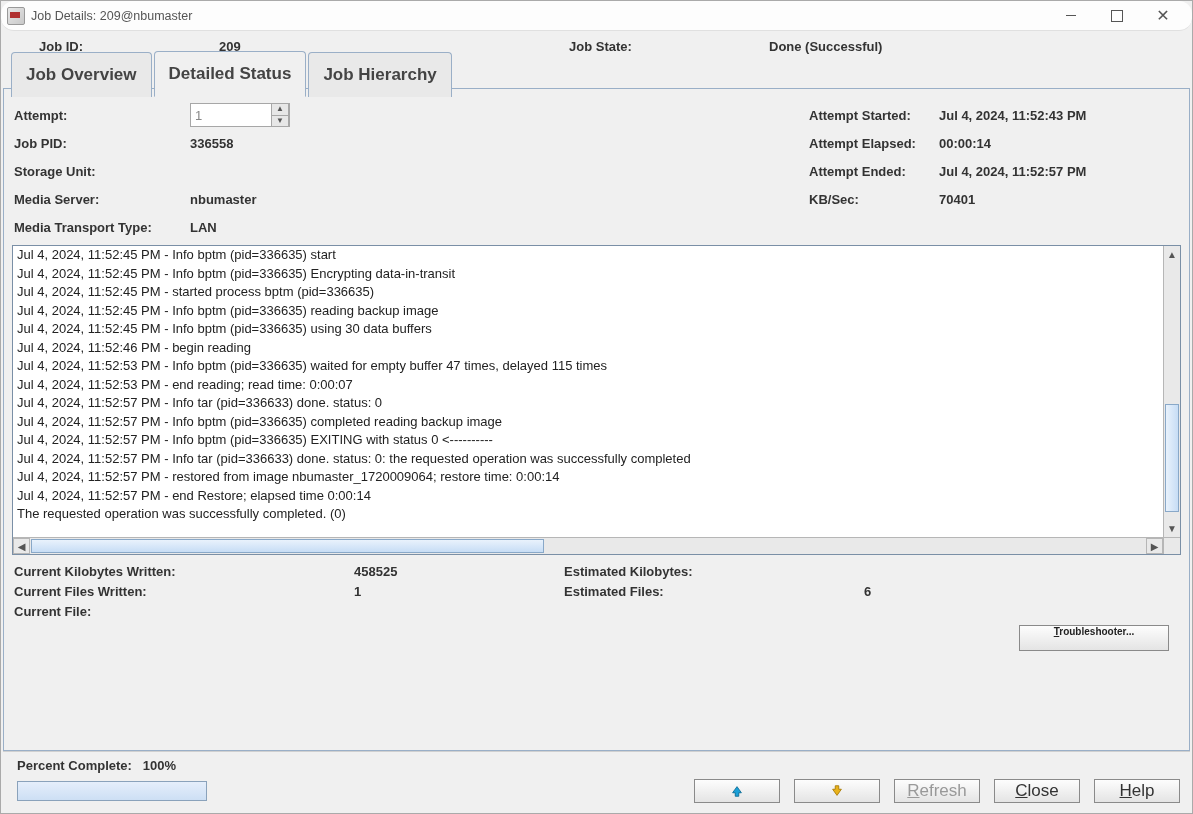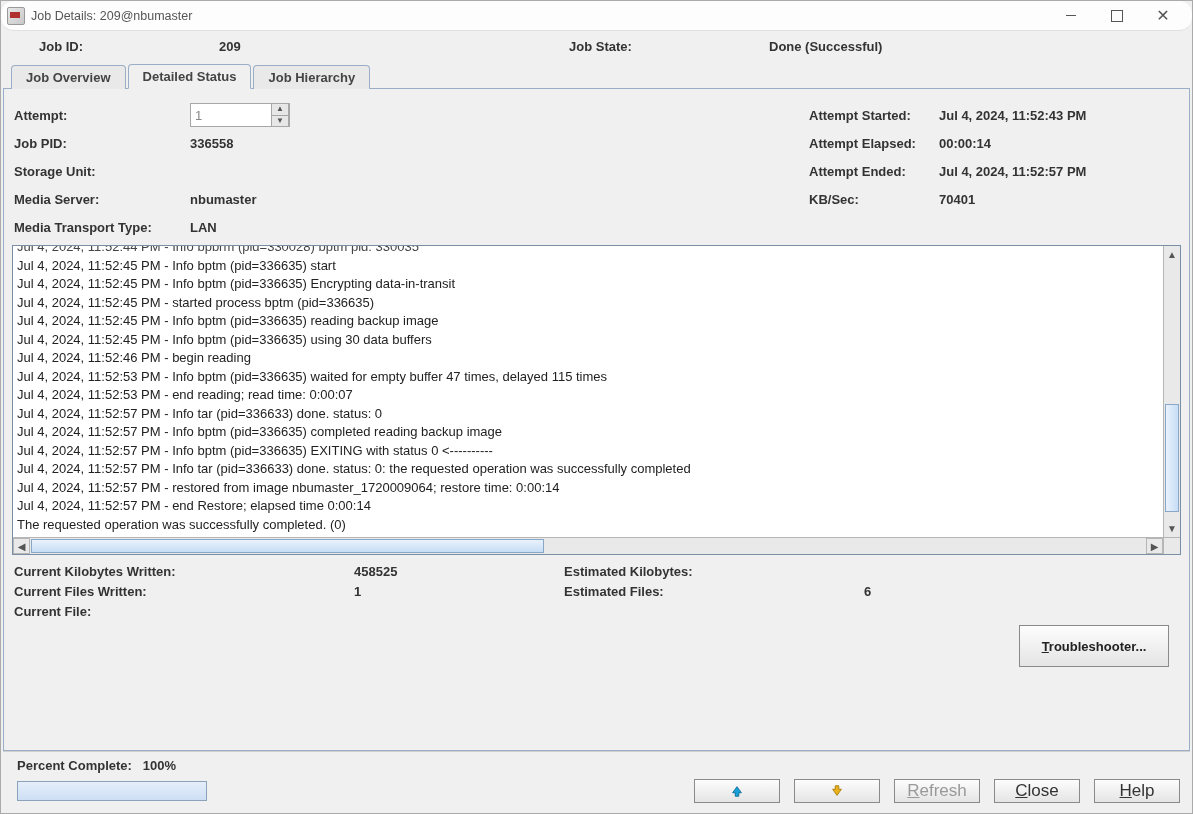--- a/index.html
+++ b/index.html
@@ -68,32 +68,32 @@
   .header-row .col2 { flex:1; }
   .header-row .col2 .lbl { width:200px; }
 
   .tabstrip {
     display:flex;
     align-items:flex-end;
     padding-left:8px;
     height:26px;
   }
   .tab {
-    padding: 4px 14px;
+    padding: 12px 14px;
     background:#e9e9e9;
     border: 1px solid #9aafc7;
     border-bottom: none;
     border-radius: 4px 4px 0 0;
     margin-right: 2px;
     font-weight:bold;
     color:#444;
     cursor:pointer;
     position:relative;
-    top:1px;
-    font-size:13px;
+    top:9px;
+    font-size:17px;
   }
   .tab.active {
     background:#f0f0f0;
     border-color:#9aafc7;
     border-bottom:1px solid #f0f0f0;
     z-index:2;
   }
 
   .tabpanel {
     border:1px solid #9aafc7;
@@ -203,28 +203,27 @@
   .summary .sright { flex:1; }
   .srow { display:flex; height:20px; align-items:center; }
   .srow .slabel { font-weight:bold; }
   .sleft .slabel { width:340px; }
   .sright .slabel { width:300px; }
   .srow .sval { font-weight:bold; }
 
   .trouble-row { display:flex; justify-content:flex-end; padding:2px 12px 4px 2px; }
   .btn {
     min-width: 98px;
-    height: 42px;
+    height: 26px;
     border:1px solid #8a8a8a;
     background:linear-gradient(#fdfdfd,#e4e4e4);
-    font-size:13px;
+    font-size:10px;
     font-weight:normal;
     color:#222;
     display:inline-flex;
-    align-items:center;
     justify-content:center;
     padding: 0 10px;
     cursor:pointer;
   }
   .btn .mn { text-decoration:underline; }
   .btn.wide { min-width:150px; font-weight:bold; }
 
   .footer {
     height:60px;
     border-top:1px solid #d0d0d0;
@@ -336,21 +335,20 @@
             <div class="flabel">KB/Sec:</div>
             <div class="fval">70401</div>
           </div>
         </div>
       </div>
 
 
       <div class="logbox-wrap">
         <div class="logbox-inner">
           <div class="logtext">
-            <div class="cut">Jul 4, 2024, 11:52:44 PM - Info bpbrm (pid=330028) bptm pid: 330035</div>
             <div>Jul 4, 2024, 11:52:45 PM - Info bptm (pid=336635) start</div>
             <div>Jul 4, 2024, 11:52:45 PM - Info bptm (pid=336635) Encrypting data-in-transit</div>
             <div>Jul 4, 2024, 11:52:45 PM - started process bptm (pid=336635)</div>
             <div>Jul 4, 2024, 11:52:45 PM - Info bptm (pid=336635) reading backup image</div>
             <div>Jul 4, 2024, 11:52:45 PM - Info bptm (pid=336635) using 30 data buffers</div>
             <div>Jul 4, 2024, 11:52:46 PM - begin reading</div>
             <div>Jul 4, 2024, 11:52:53 PM - Info bptm (pid=336635) waited for empty buffer 47 times, delayed 115 times</div>
             <div>Jul 4, 2024, 11:52:53 PM - end reading; read time: 0:00:07</div>
             <div>Jul 4, 2024, 11:52:57 PM - Info tar (pid=336633) done. status: 0</div>
             <div>Jul 4, 2024, 11:52:57 PM - Info bptm (pid=336635) completed reading backup image</div>

